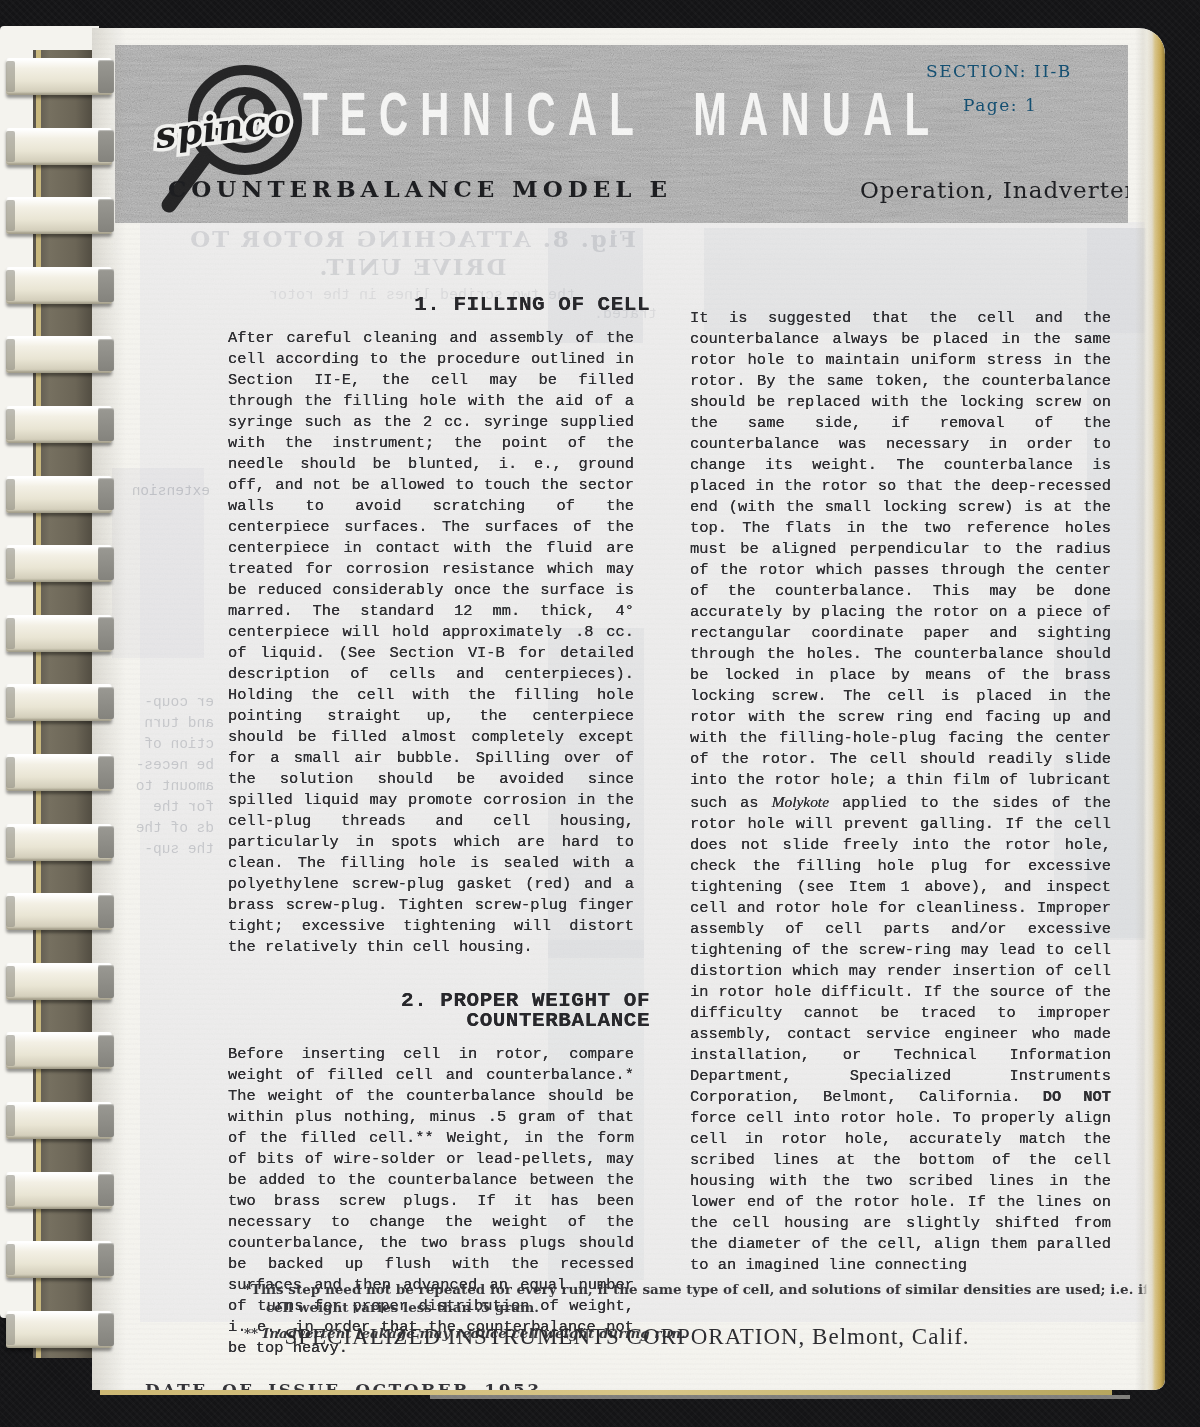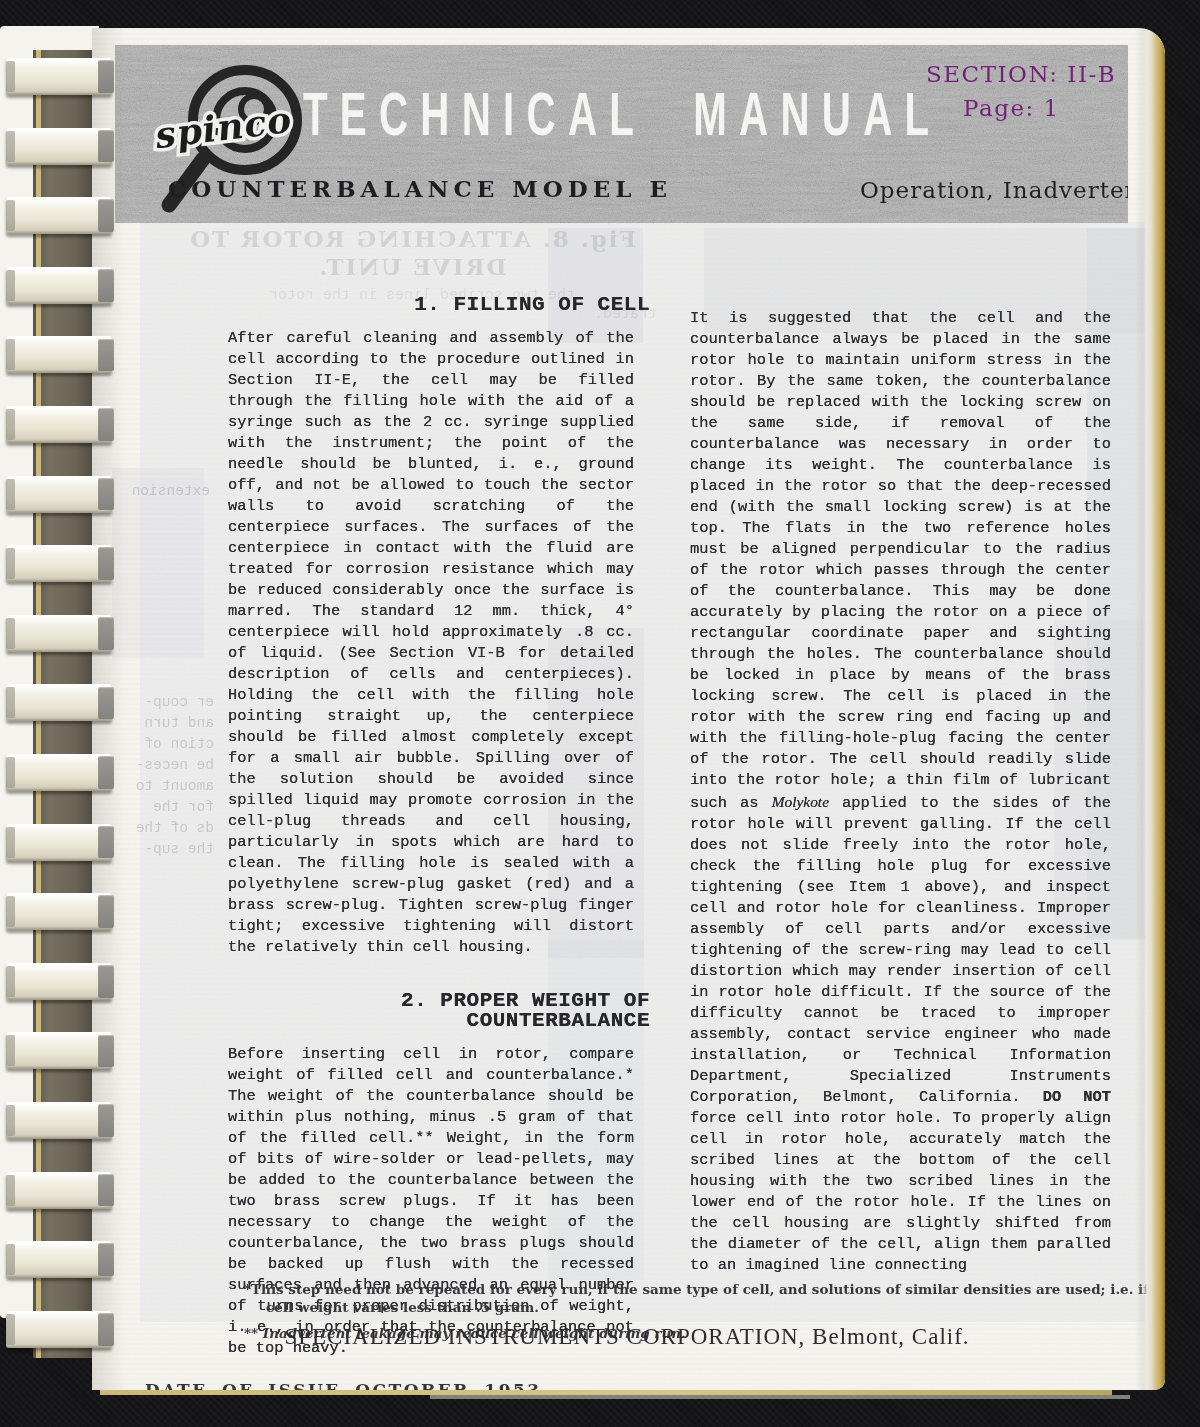--- a/index.html
+++ b/index.html
@@ -33,21 +33,21 @@
   .bottom-sliver{position:absolute;left:100px;top:1390px;width:1012px;height:5px;
     background:linear-gradient(90deg,#cdb874,#d8c688 55%,#b7a65e);}
   .bottom-sliver2{position:absolute;left:430px;top:1395px;width:700px;height:4px;background:#d9d7cf;opacity:.55;}
   
   .banner{position:absolute;left:23px;top:17px;width:1013px;height:178px;background:#a5a5a5;overflow:hidden;}
   .banner .noise-svg{position:absolute;inset:0;width:100%;height:100%;opacity:.62;}
   .banner-title{position:absolute;left:188px;top:34px;white-space:nowrap;
     font-family:"Liberation Sans",sans-serif;font-weight:bold;font-size:56px;letter-spacing:17px;word-spacing:34px;
     color:#fcfcfb;opacity:.95;transform:scale(.72,1.08);transform-origin:top left;}
   .section-label,.page-label{position:absolute;left:811px;font-family:"DejaVu Serif","Liberation Serif",serif;
-    font-size:23px;letter-spacing:1.5px;color:#701a75;white-space:nowrap;}
+    font-size:17px;letter-spacing:1.5px;color:#0c4a6e;white-space:nowrap;}
   .section-label{top:16px;}
   .page-label{top:50px;margin-left:37px;}
   .model-line{position:absolute;left:53px;top:130px;font-family:"DejaVu Serif","Liberation Serif",serif;
     font-weight:bold;font-size:23px;letter-spacing:5px;color:#16171a;white-space:nowrap;}
   .operation-line{position:absolute;left:745px;top:132px;font-family:"DejaVu Serif","Liberation Serif",serif;
     font-size:23px;letter-spacing:1px;color:#17181c;white-space:nowrap;}
   .logo{position:absolute;left:30px;top:12px;width:175px;height:160px;}
   
   .wash{position:absolute;left:48px;top:194px;width:1005px;height:1100px;background:#e7e8eb;opacity:.5;}
   .ghost-rect{position:absolute;background:#d7d9dd;}

